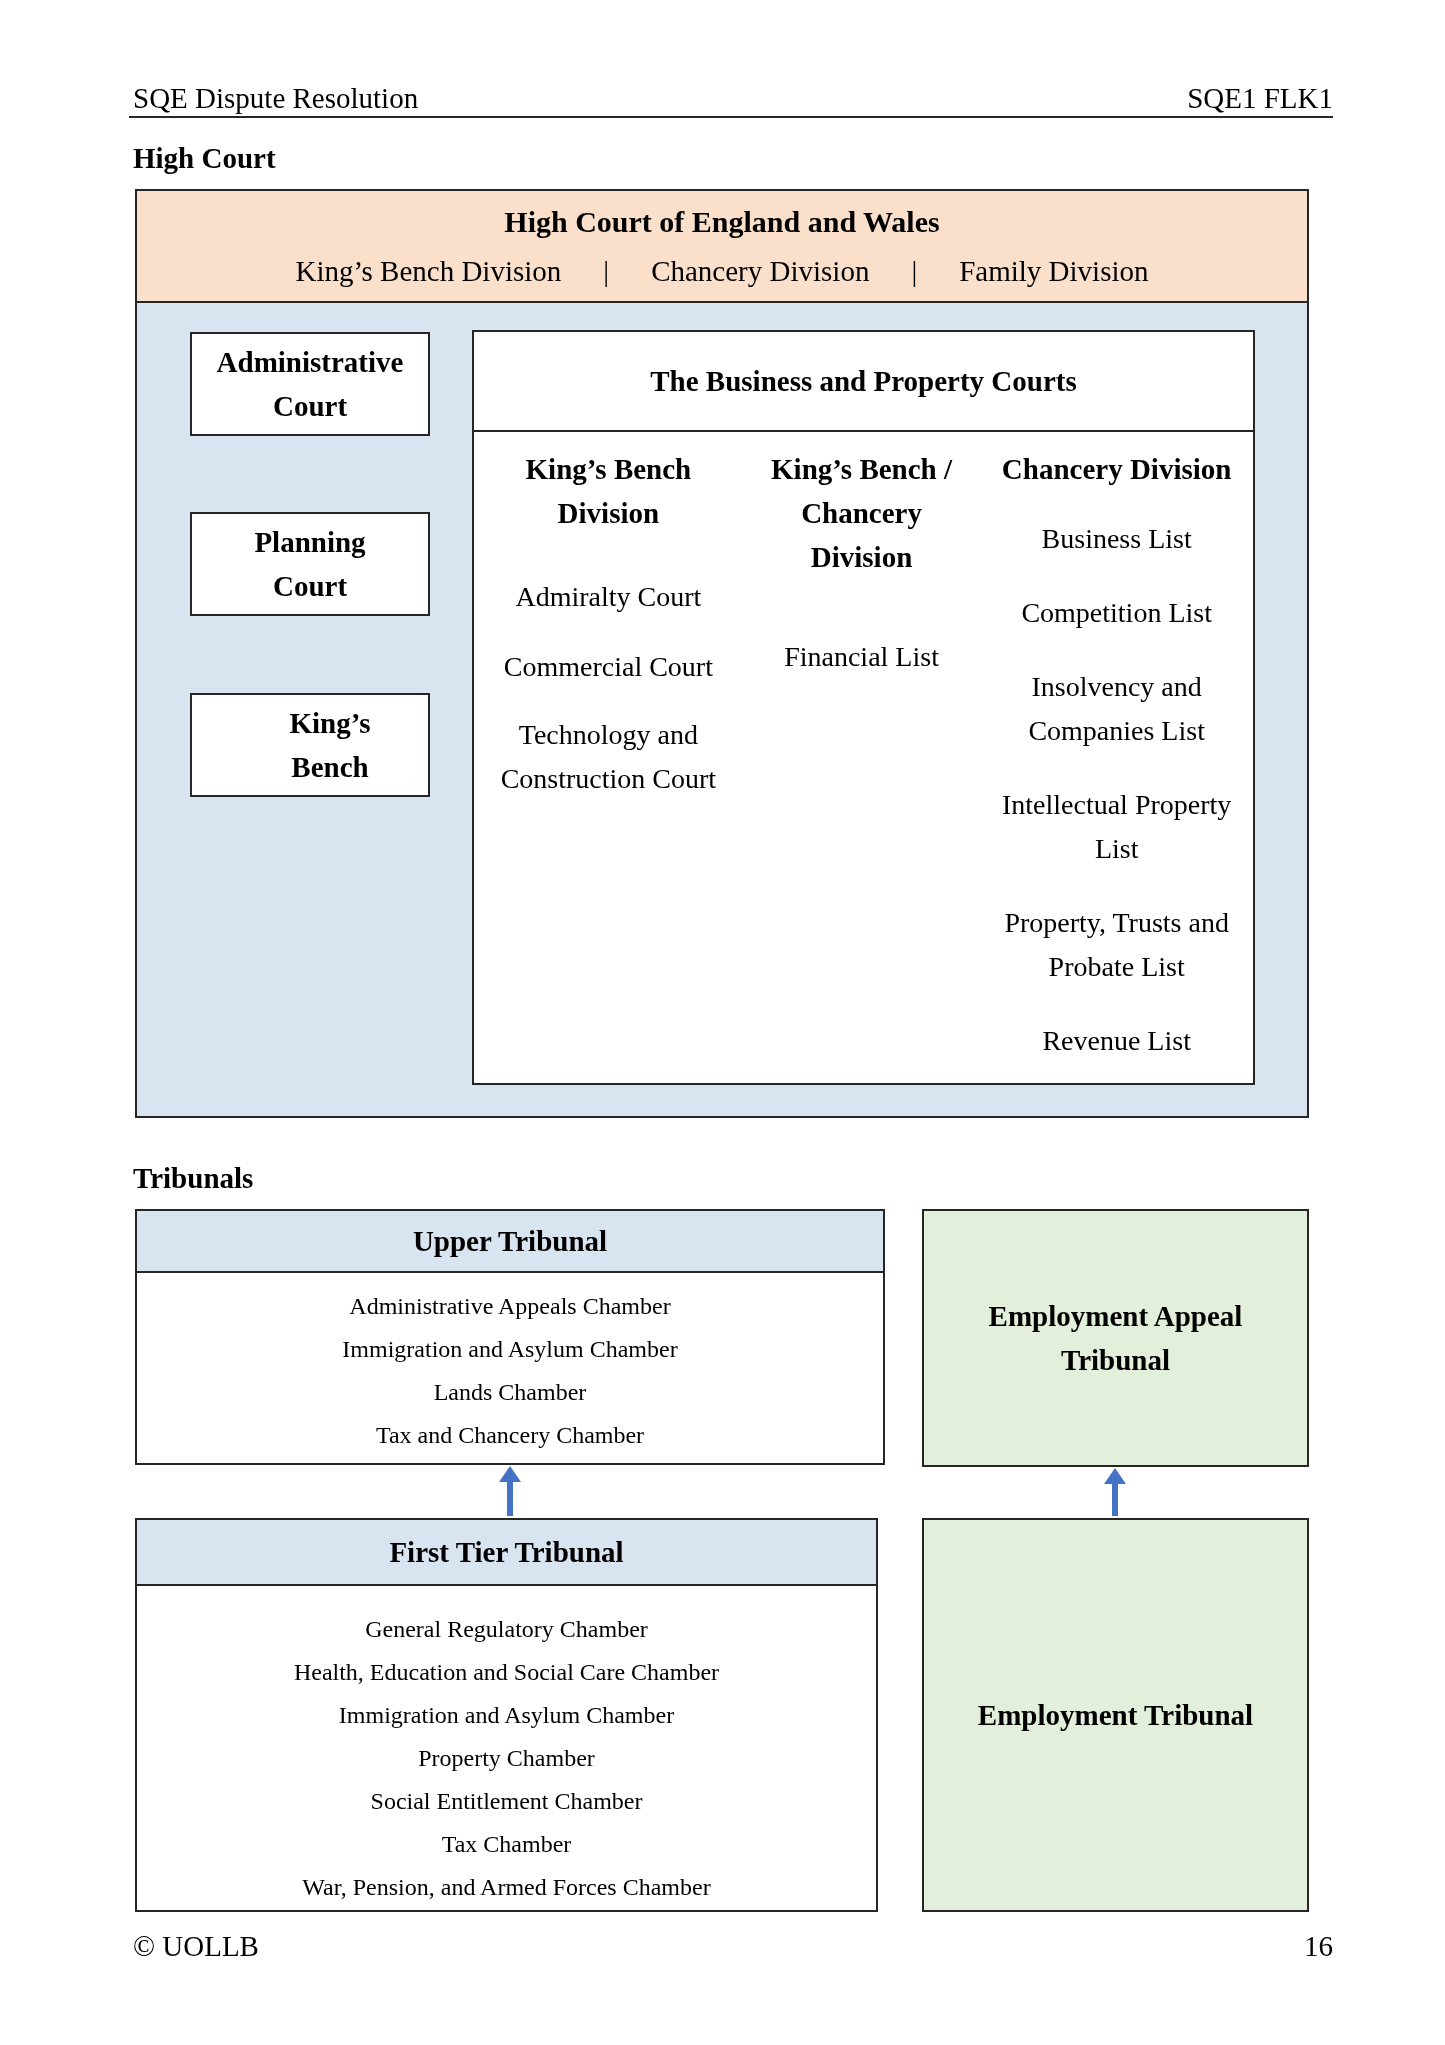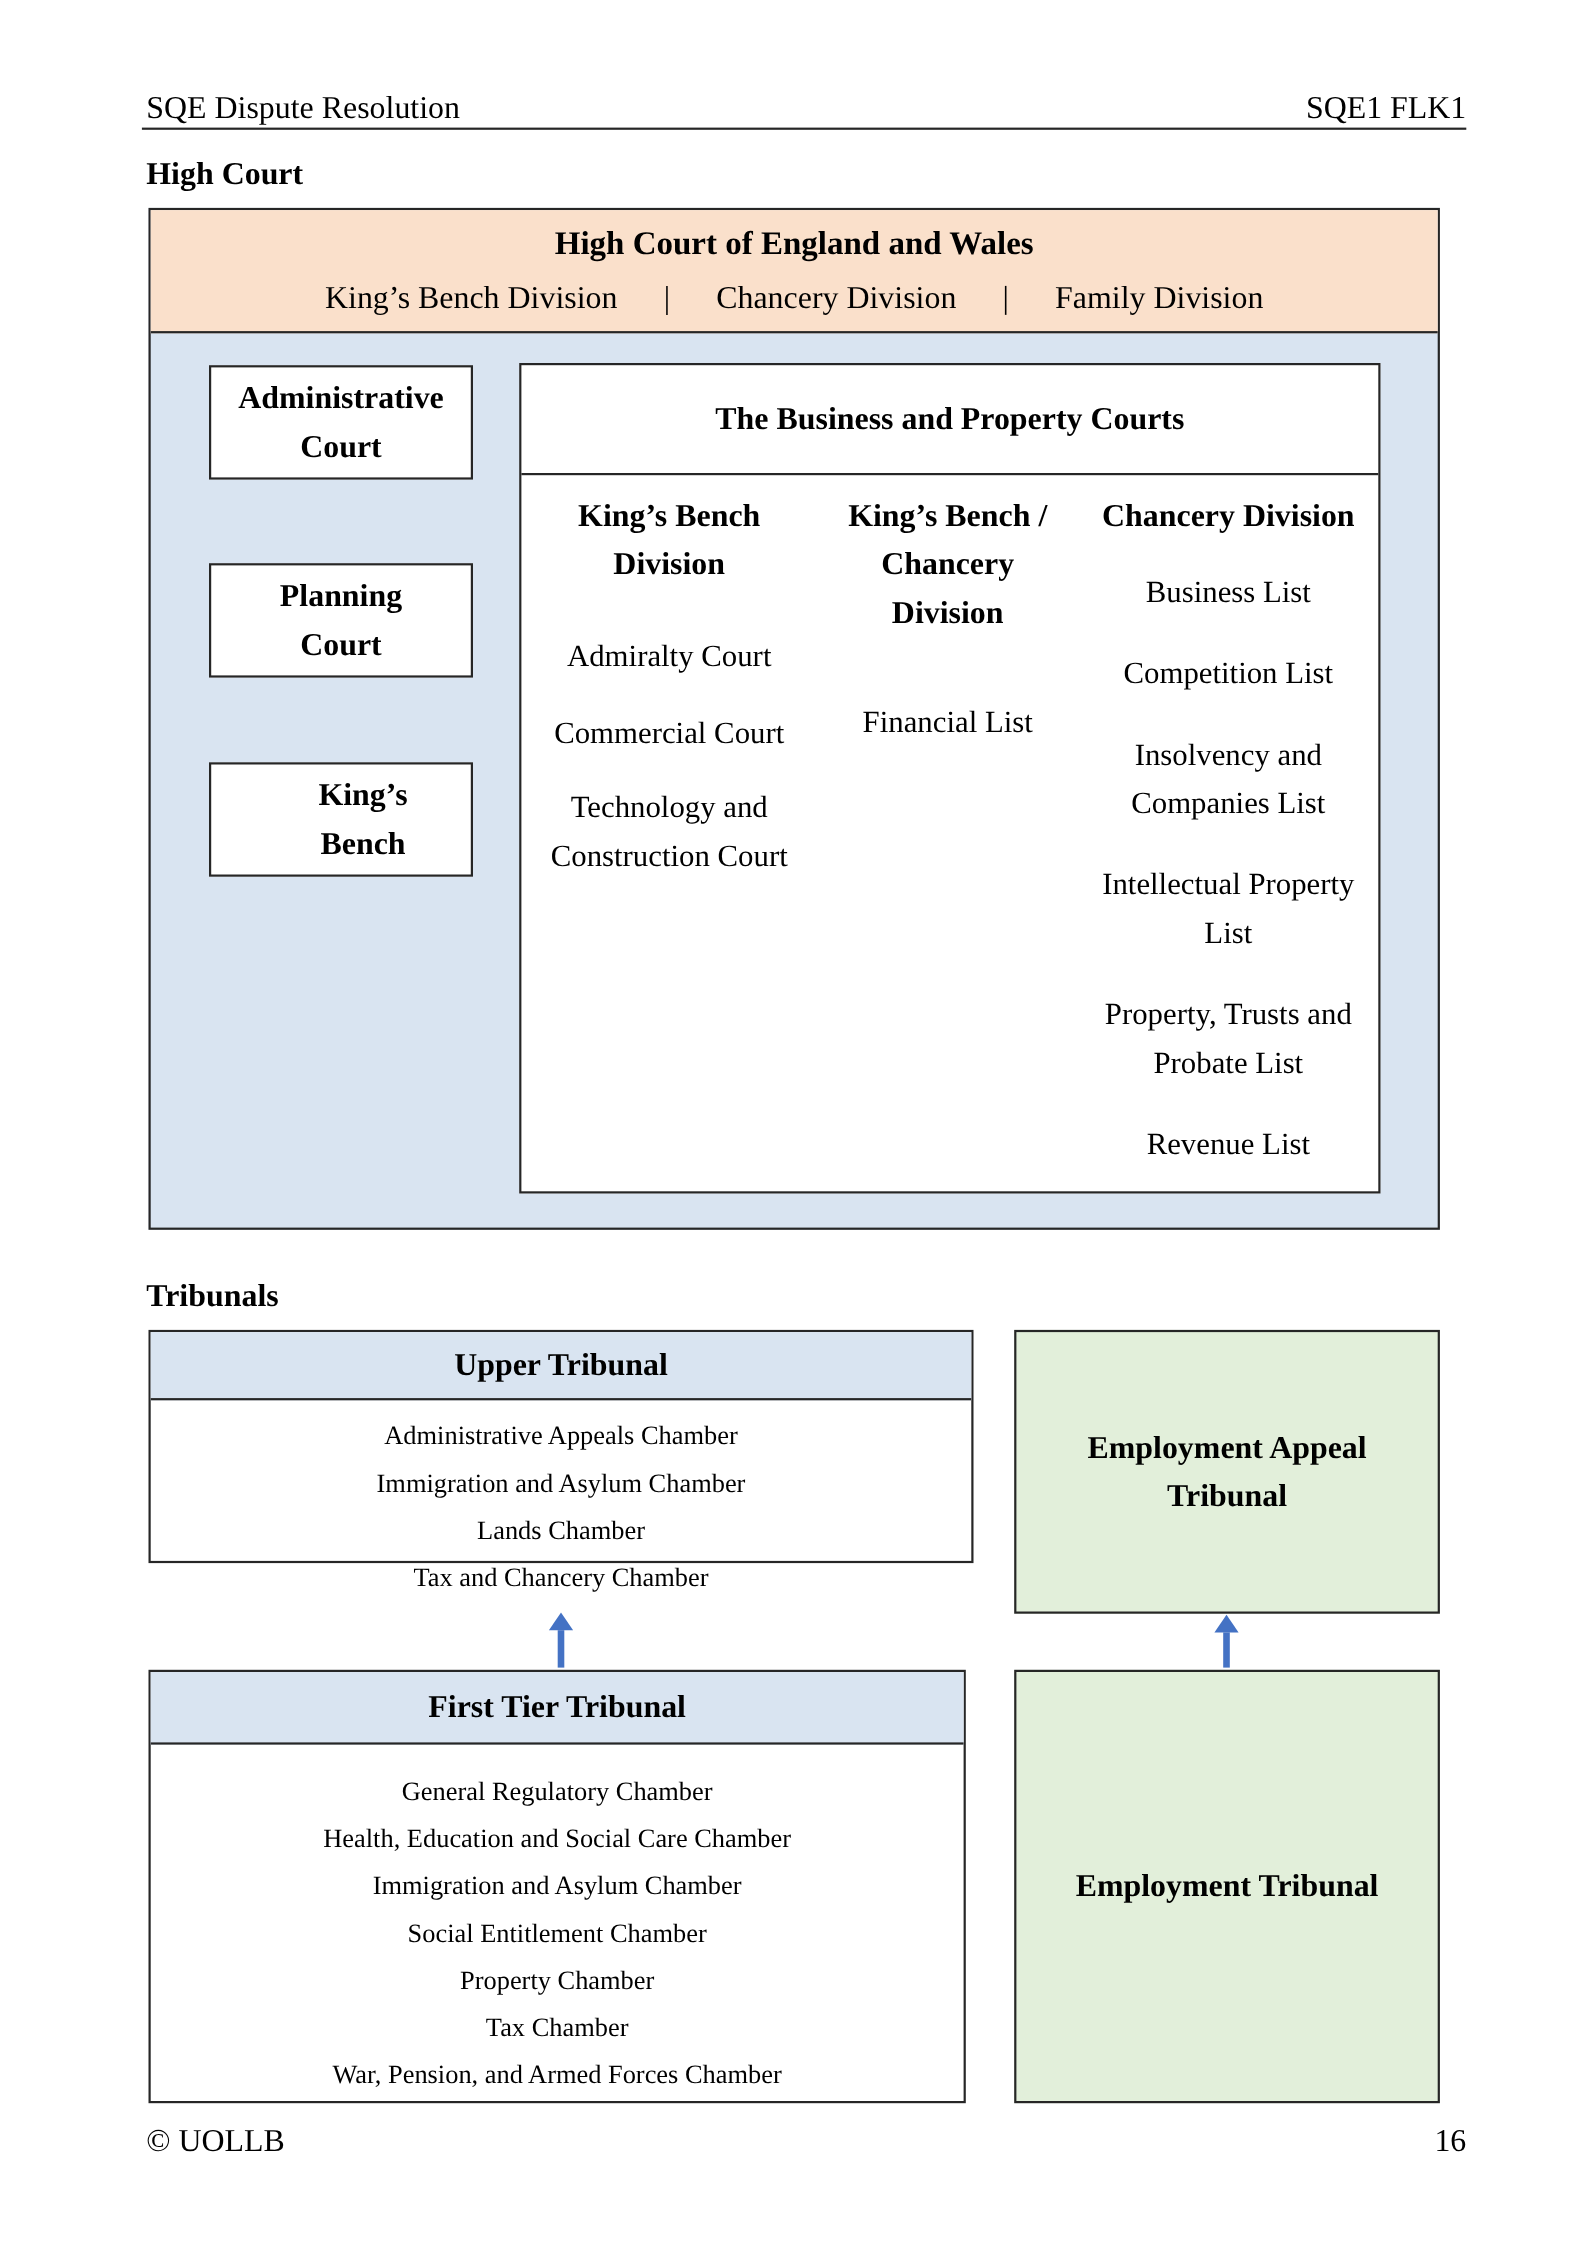--- a/index.html
+++ b/index.html
@@ -58,21 +58,21 @@
   .m24{margin-top:24px;} .m26{margin-top:26px;} .m30{margin-top:30px;}
   .m40{margin-top:40px;} .m56{margin-top:56px;}
   .wrap230{max-width:230px;margin-left:auto;margin-right:auto;}
   .wrap250{max-width:250px;margin-left:auto;margin-right:auto;}
   .wrap260{max-width:260px;margin-left:auto;margin-right:auto;}
 
   
   .trib-box{position:absolute;background:#fff;border:2px solid var(--border);box-sizing:border-box;}
   .trib-head{background:var(--tribunal-header-fill);border-bottom:2px solid var(--border);display:flex;align-items:center;justify-content:center;font-size:29px;font-weight:bold;}
   .trib-body{text-align:center;font-size:24px;line-height:43px;}
-  #ut{left:135px;top:1209px;width:750px;height:212px;}
+  #ut{left:135px;top:1209px;width:750px;height:256px;}
   #ut .trib-head{height:60px;}
   #ut .trib-body{padding-top:12px;}
   #ft{left:135px;top:1518px;width:743px;height:394px;}
   #ft .trib-head{height:64px;}
   #ft .trib-body{padding-top:22px;}
 
   
   .emp-box{
     position:absolute;left:922px;width:387px;background:var(--employment-fill);border:2px solid var(--border);box-sizing:border-box;
     display:flex;flex-direction:column;justify-content:center;align-items:center;text-align:center;
@@ -182,22 +182,22 @@
   <div class="head"></div>
   <div class="stem"></div>
 </div>
 
 <div class="abs trib-box" id="ft">
   <div class="trib-head">First Tier Tribunal</div>
   <div class="trib-body">
     <div>General Regulatory Chamber</div>
     <div>Health, Education and Social Care Chamber</div>
     <div>Immigration and Asylum Chamber</div>
+    <div>Property Chamber</div>
     <div>Social Entitlement Chamber</div>
-    <div>Property Chamber</div>
     <div>Tax Chamber</div>
     <div>War, Pension, and Armed Forces Chamber</div>
   </div>
 </div>
 
 <div class="abs emp-box" id="et">
   <span>Employment Tribunal</span>
 </div>
 
 <div class="abs" id="ftr-left">© UOLLB</div>

